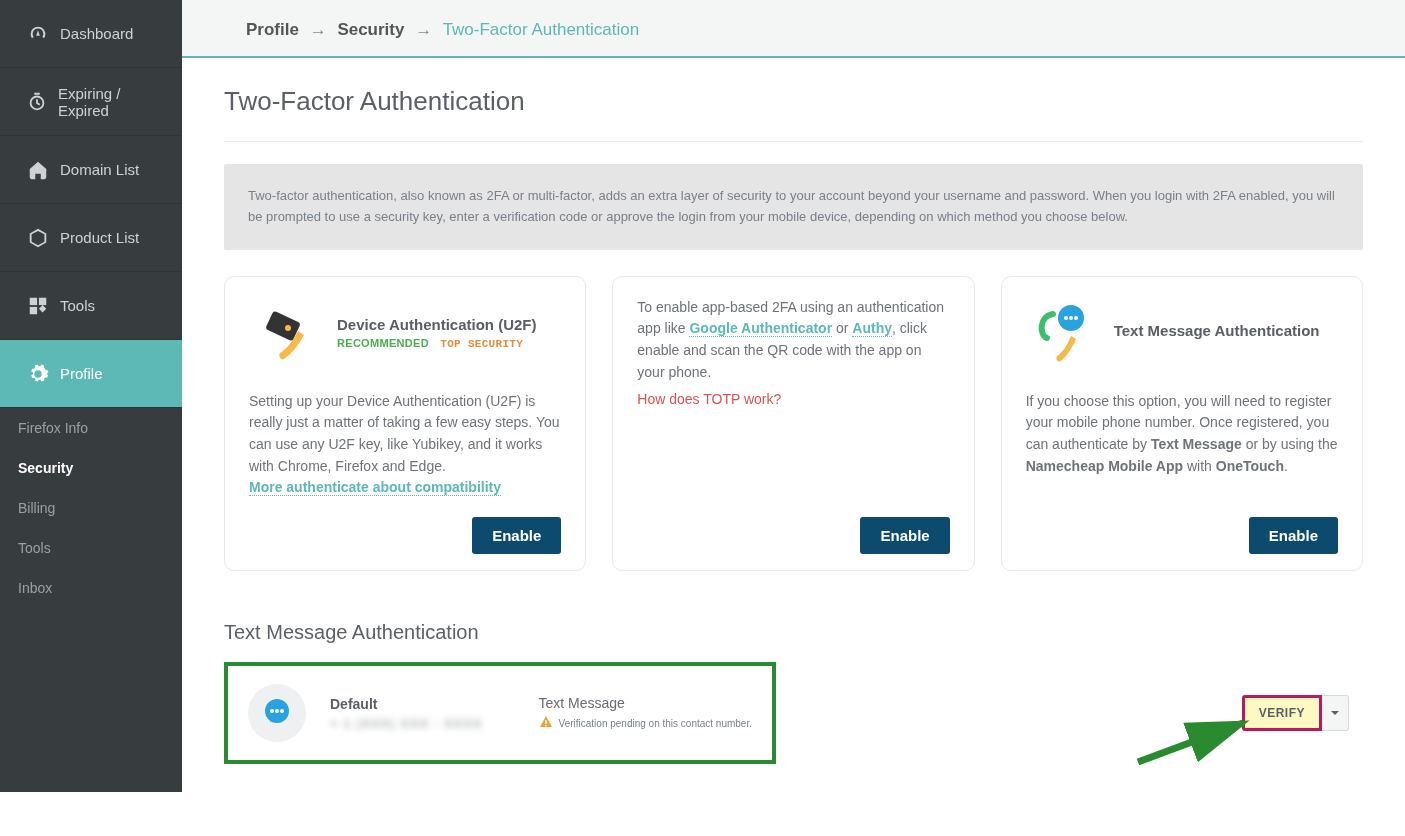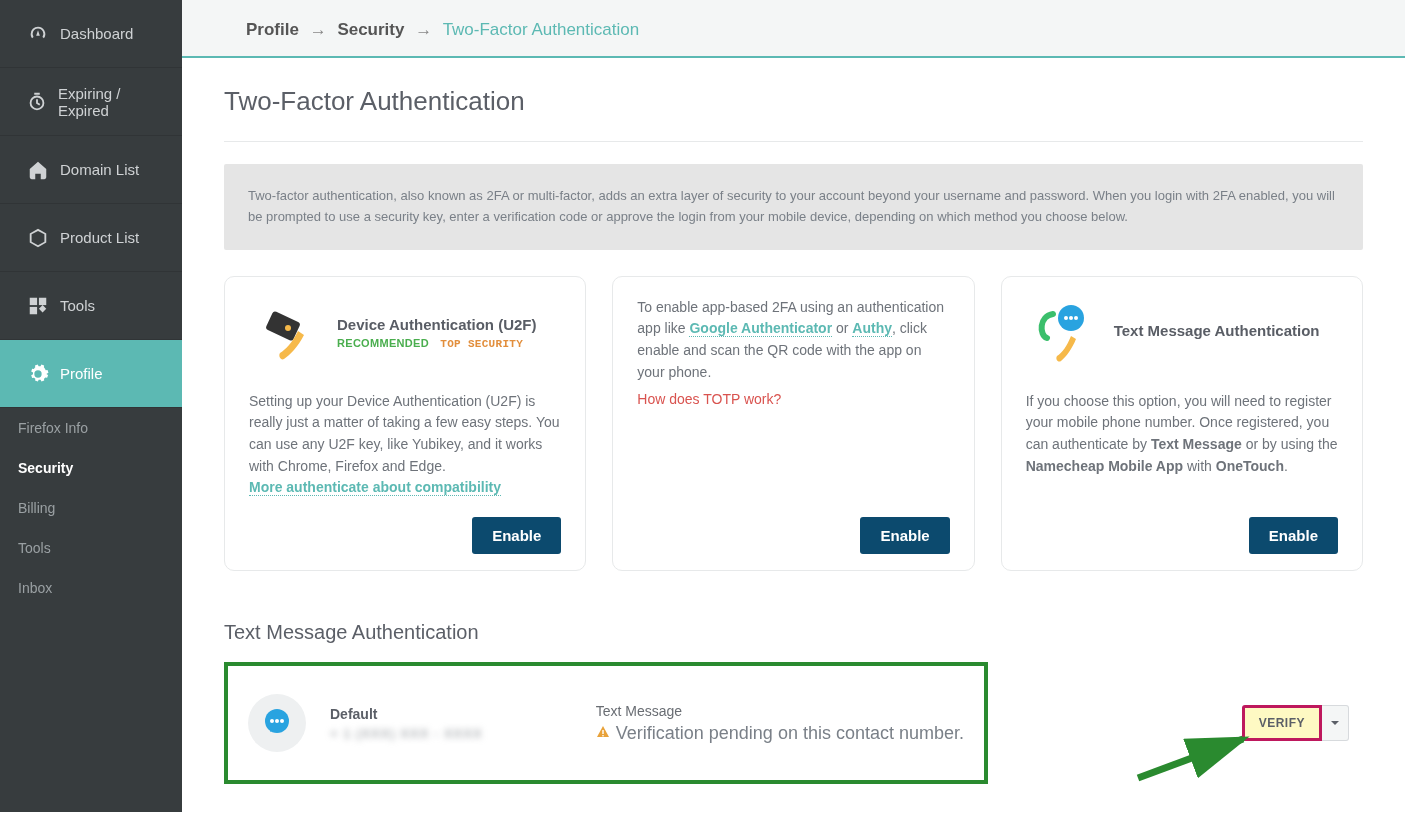--- a/index.html
+++ b/index.html
@@ -28,28 +28,28 @@
   .badges { font-size:11px; font-weight:700; letter-spacing:.3px; }
   .badge-recommended { color:#4aae4e; margin-right:8px; }
   .badge-top { color:#e28e3c;font-family:Liberation Mono, monospace; }
   .card-body { font-size:14px; color:#6e737a; line-height:1.55; flex:1; }
   .card-body a { color:#5cb9b3; text-decoration:none; font-weight:600; border-bottom:1px dotted #5cb9b3; }
   .card-body .red { color:#d9534f; display:inline-block; margin-top:6px; }
   .card-footer { text-align:right; margin-top:18px; }
   .btn-enable { background:#0c4a6e; color:#fff; border:none; padding:10px 20px; border-radius:3px; font-size:15px; font-weight:600; cursor:pointer; }
   .section-title { font-size:20px; font-weight:300; color:#5b5f67; margin-bottom: 18px; }
   .phone-row-wrap { position:relative; }
-  .phone-row { border:4px solid #2a8a2f; padding: 28px 20px; display:flex; align-items:center; gap:24px; width:764px; }
+  .phone-row { border:4px solid #2a8a2f; padding: 18px 20px; display:flex; align-items:center; gap:24px; width:552px; }
   .avatar-circle { width:58px; height:58px; border-radius:50%; background:#eef0f1; display:flex; align-items:center; justify-content:center; }
   .phone-left { display:flex; flex-direction:column; gap:4px; }
   .phone-label { font-size:14px; font-weight:700; color:#5b5f67; }
   .phone-number { font-size:13px; color:#8a8f94; filter: blur(3px); letter-spacing:1px; }
   .phone-right { margin-left:auto; display:flex; flex-direction:column; gap:4px; }
   .method-label { font-size:14px; color:#696d73; }
-  .pending-row { display:flex; align-items:flex-end; gap:6px; font-size:18px; color:#7a8088; }
+  .pending-row { display:flex; align-items:center; gap:6px; font-size:10px; color:#7a8088; }
   .verify-group { position:absolute; right:14px; top:50%; transform:translateY(-50%); display:flex; }
   .btn-verify { background:#fef9c3; border:3px solid #be185d; padding:8px 14px; font-size:12px; font-weight:700; color:#5b5f67; letter-spacing:.5px; cursor:pointer; border-radius:3px 0 0 3px; }
   .btn-verify-caret { background:#f4f6f6; border:1px solid #d7dadd; border-left:none; padding:8px 8px; cursor:pointer; border-radius:0 3px 3px 0; display:flex; align-items:center; }
   .arrow-annot { position:absolute; right:110px; top:80%; transform:translateY(-50%); }
 </style>
 </head>
 <body>
 
 <div class="layout">
   <div class="sidebar">

